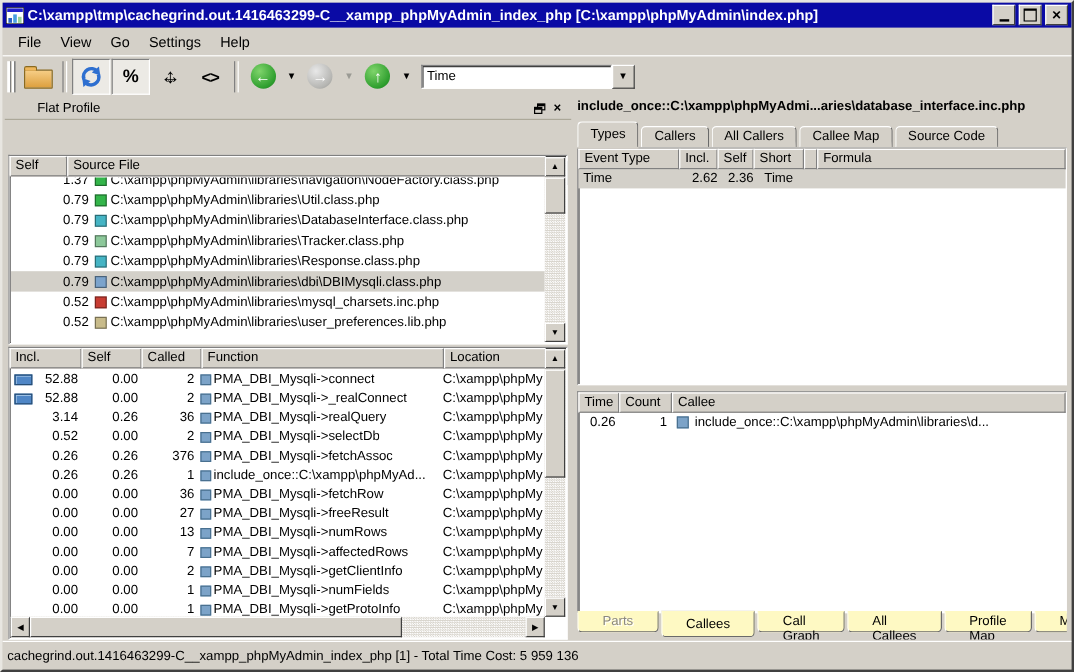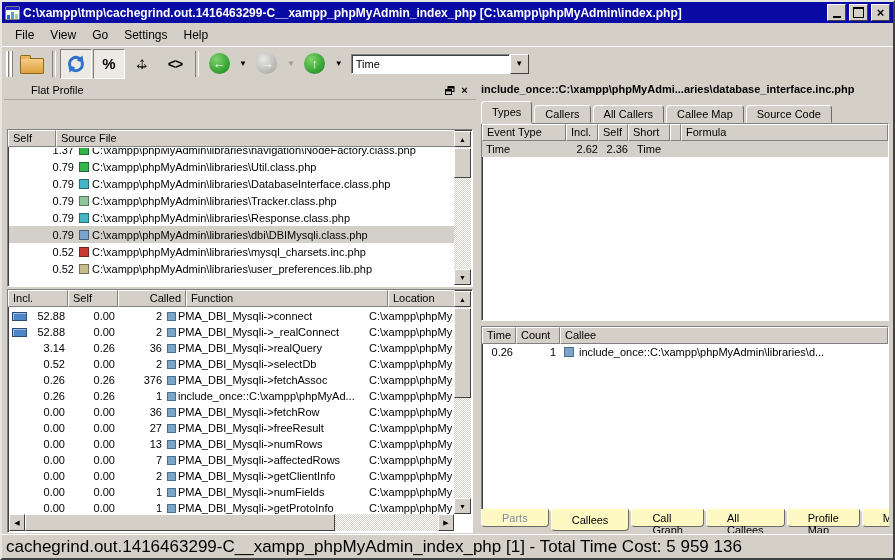--- a/index.html
+++ b/index.html
@@ -136,21 +136,21 @@
              border-color:#fff #404040 #404040 #fff;display:flex;align-items:center;justify-content:center;
              font-size:8px;box-sizing:border-box;}
   .tabscroll.disabled{color:#9a9a94;}
 
   
   .vsplit{position:absolute;left:474px;top:79px;width:3px;height:454px;}
   .hsplit-r{position:absolute;left:2px;top:238px;right:2px;height:7px;}
 
   
   .statusbar{position:absolute;left:0;bottom:0;right:0;height:23px;border-top:1px solid #fff;
-             display:flex;align-items:center;padding:0 4px;font-size:17px;}
+             display:flex;align-items:center;padding:0 4px;font-size:11px;}
 </style>
 </head>
 <body>
 
 <div class="screen">
 
   <div class="titlebar">
     <svg class="app-icon" viewBox="0 0 15 14">
       <rect x="0" y="0" width="15" height="14" fill="#fff" stroke="#000"></rect>
       <rect x="1" y="1" width="13" height="3" fill="#2222cc"></rect>
@@ -301,21 +301,21 @@
         <span class="sbtn" style="top:0;">▲</span>
         <span class="sthumb" style="top:17px;left:0;width:17px;height:30px;"></span>
         <span class="sbtn" style="bottom:0;">▼</span>
       </div>
     </div>
 
     <div class="panel fn-panel">
       <div class="grid-head" style="margin-right:17px;">
         <span class="hcell" style="width:60px;">Incl.</span>
         <span class="hcell" style="width:50px;">Self</span>
-        <span class="hcell" style="width:68px;text-align:right;">Called</span>
+        <span class="hcell" style="width:50px;">Called</span>
         <span class="hcell" style="width:202px;">Function</span>
         <span class="hcell" style="flex:1;">Location</span>
       </div>
       <div class="rows-clip" style="left:1px;right:18px;top:18px;bottom:18px;" id="function-rows">
           <div class="frow">
             <span class="fc-incl">
               <span class="bar-ico"></span>
               <span class="num">52.88</span>
             </span>
             <span class="fc-self">0.00</span>

